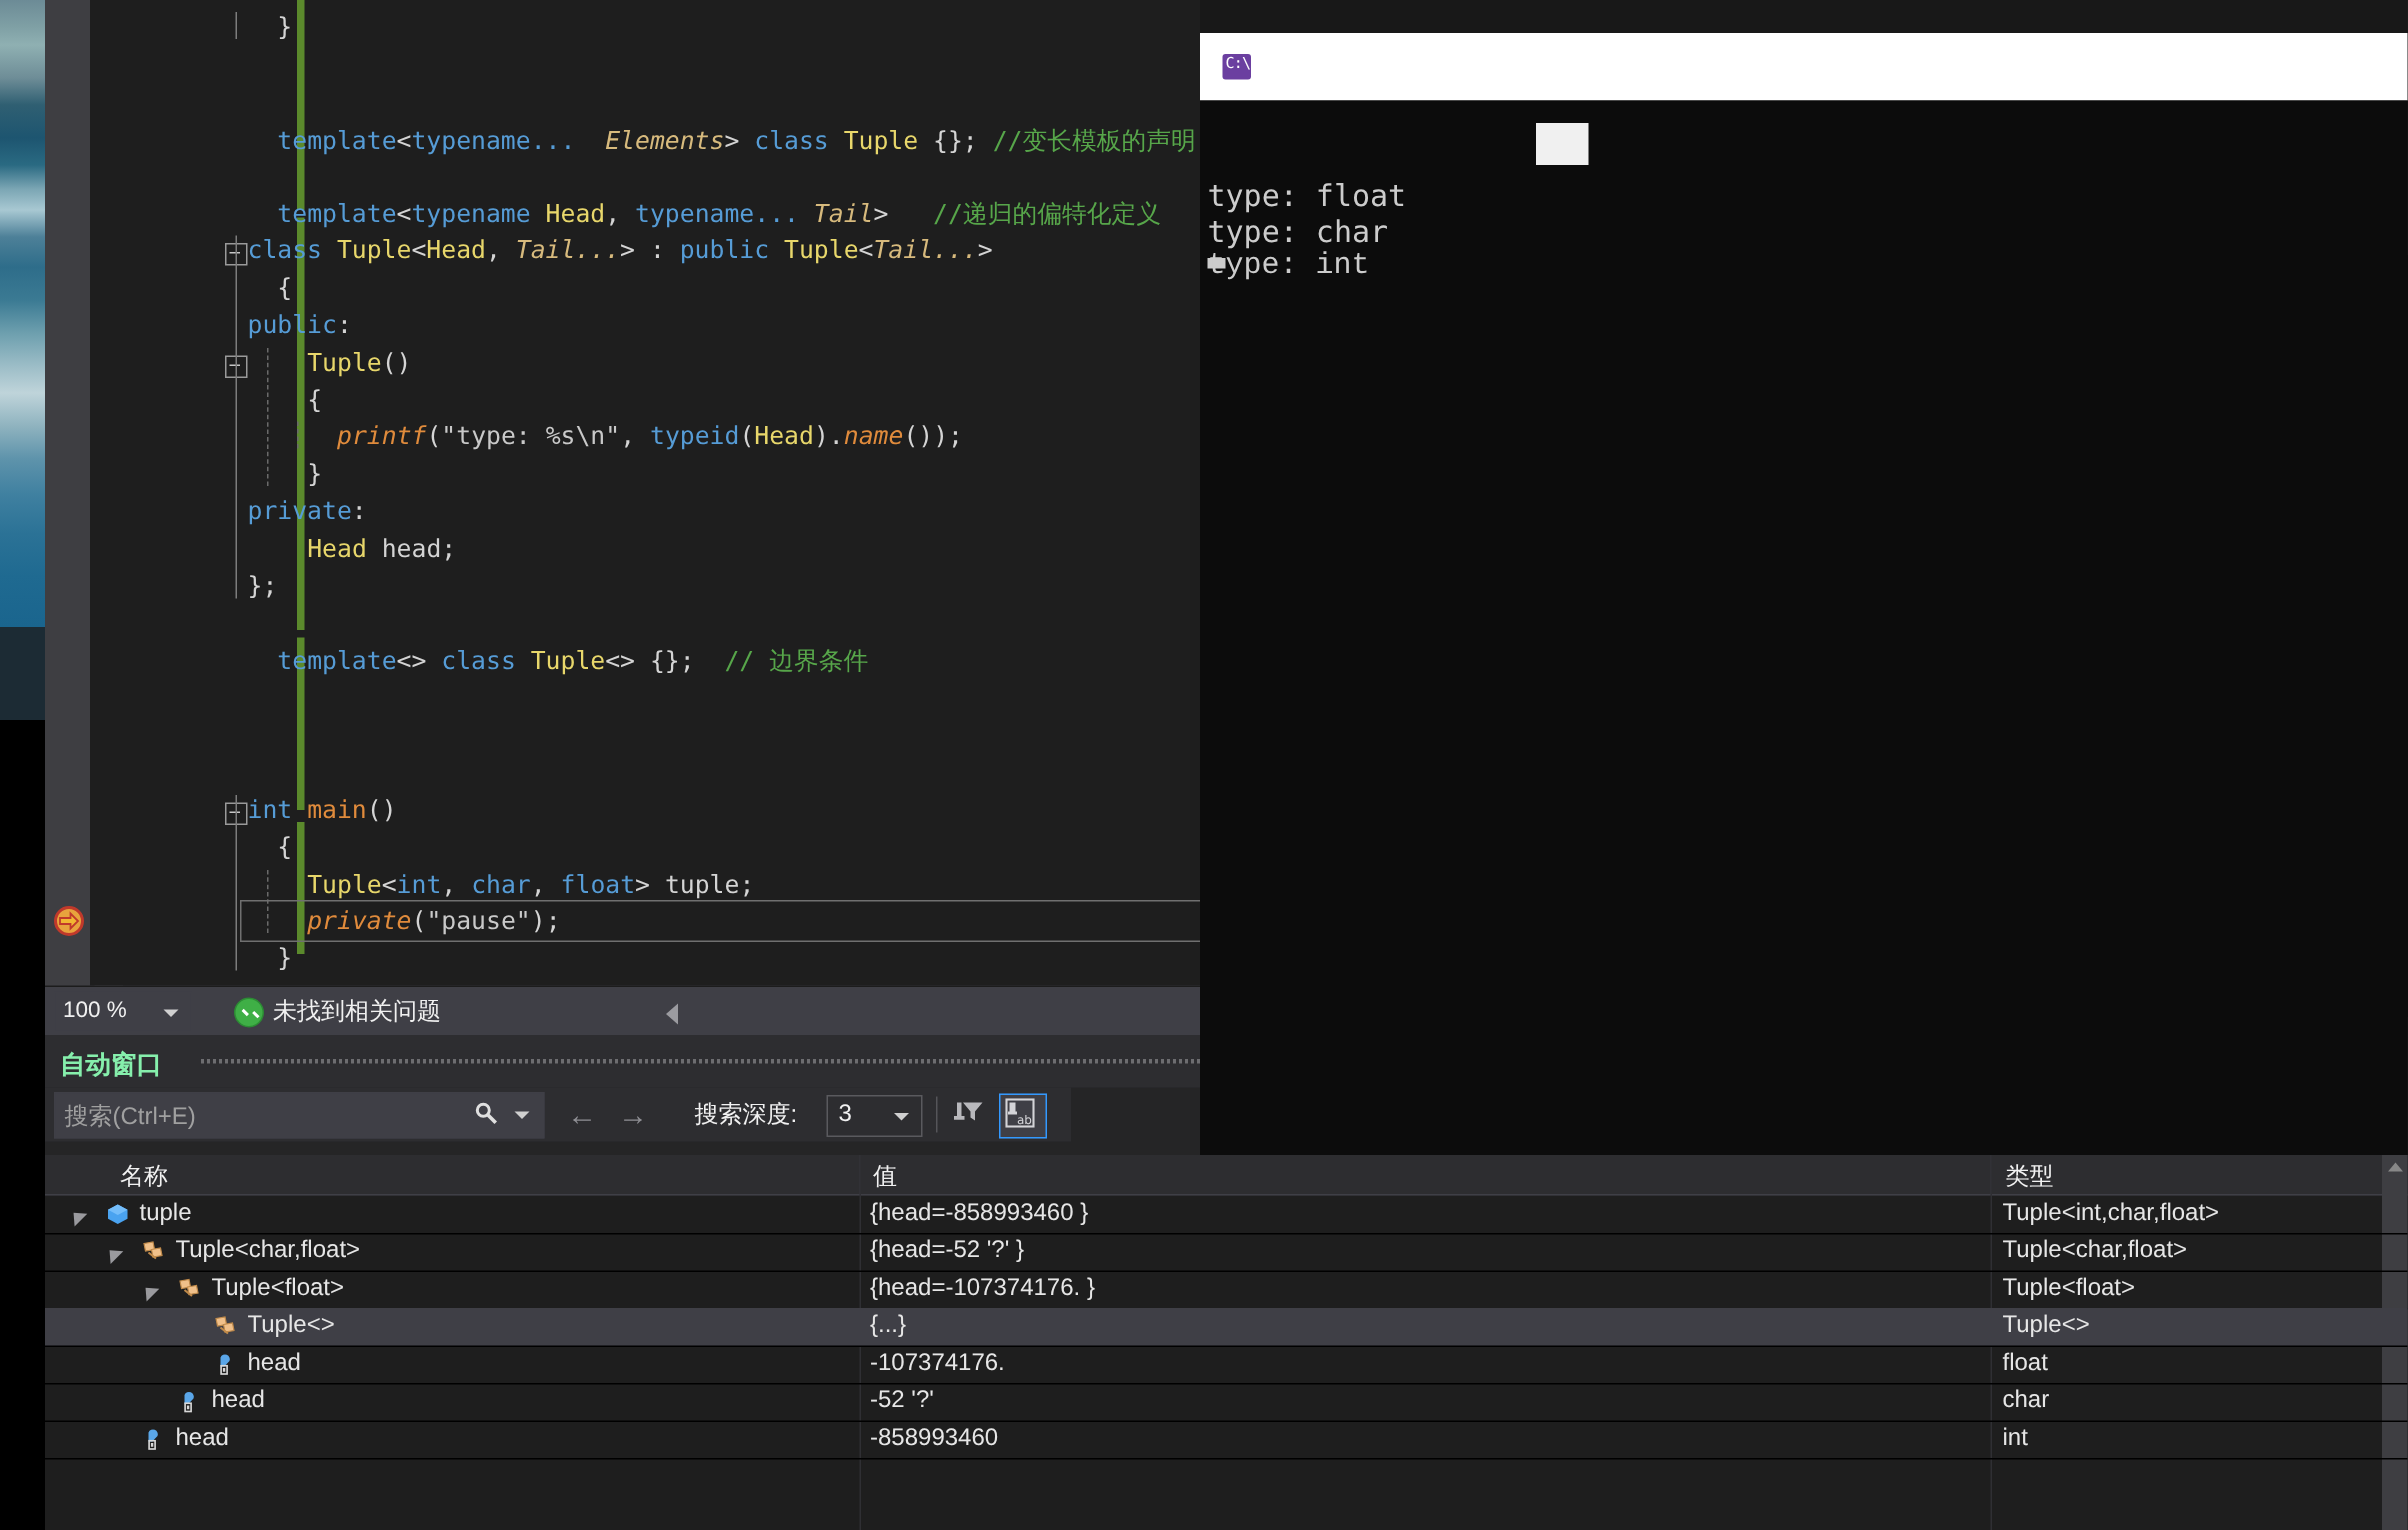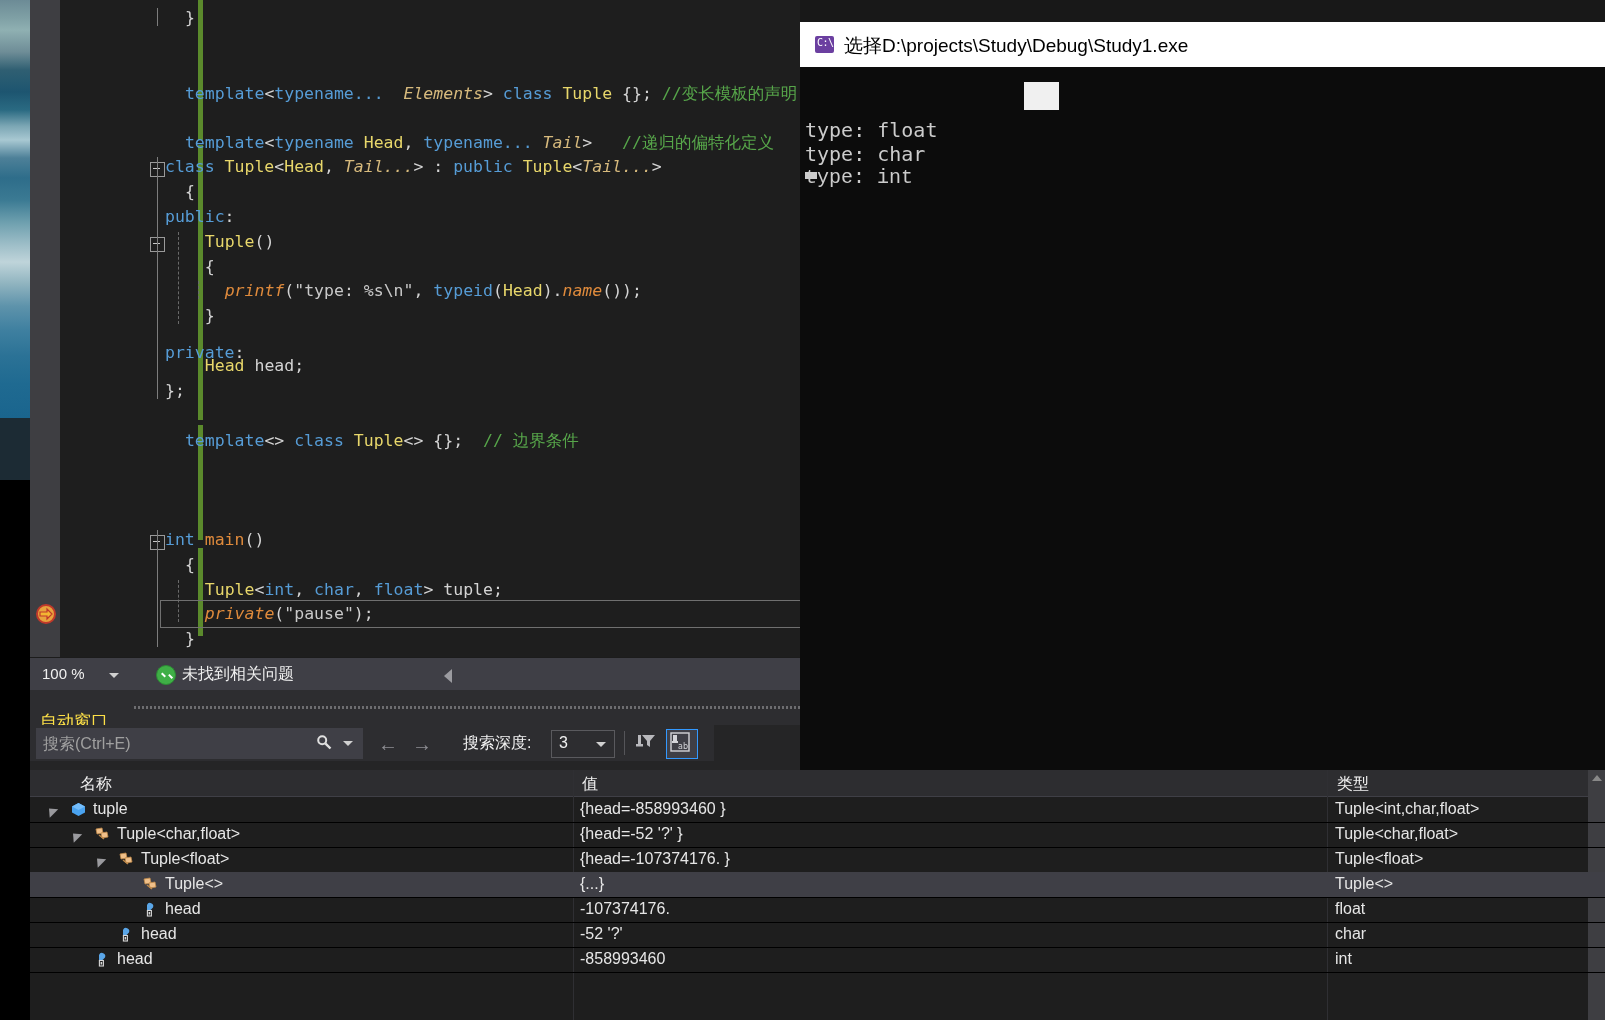--- a/index.html
+++ b/index.html
@@ -62,21 +62,21 @@
     background:#3faf46;border:1px solid #2c8c34;}
   .ok-circle:after{content:"";position:absolute;left:4px;top:8px;width:5px;height:2px;background:#fff;
     transform:rotate(45deg);box-shadow:6px -4px 0 0 #fff;}
   .status-txt{position:absolute;left:152px;top:6px;color:#f0f0f0;font-size:16px;}
   .status-arrow{position:absolute;left:414px;top:11px;width:0;height:0;
     border-top:7px solid transparent;border-bottom:7px solid transparent;border-right:8px solid #9b9ba0;}
 
   
   .panel{position:absolute;left:30px;top:690px;width:1575px;height:330px;background:#252526;}
   .panel-title-row{position:absolute;left:0;top:0;width:770px;height:35px;background:#2d2d30;}
-  .panel-title{position:absolute;left:10px;top:20px;color:#fde047;font-size:17px;}
+  .panel-title{position:absolute;left:10px;top:8px;color:#86efac;font-size:17px;font-weight:bold;}
   .dotline{position:absolute;left:104px;top:16px;width:666px;height:3px;
     background-image:repeating-linear-gradient(90deg,#6d6d70 0 2px,transparent 2px 4px);}
   .search-row{position:absolute;left:0;top:35px;width:684px;height:36px;background:#2d2d30;}
   .search-box{position:absolute;left:6px;top:3px;width:325px;height:29px;background:#3f3f46;
     border:1px solid #3f3f46;}
   .search-ph{position:absolute;left:6px;top:5px;color:#a0a0a0;font-size:16px;}
   .mag{position:absolute;right:30px;top:5px;width:16px;height:16px;}
   .srch-caret{position:absolute;right:9px;top:12px;width:0;height:0;
     border-left:5px solid transparent;border-right:5px solid transparent;border-top:5px solid #d0d0d0;}
   .nav-prev,.nav-next{position:absolute;top:10px;color:#8f8f94;font-size:20px;line-height:18px;}
@@ -162,21 +162,21 @@
         <div class="cl" style="top: 8px; left: 124.9px;"><span class="pl">}</span></div>
         <div class="cl" style="top: 82.55px; left: 124.9px;"><span class="k">template</span><span class="pl">&lt;</span><span class="k">typename...</span><span class="pl">  </span><span class="ty it">Elements</span><span class="pl">&gt;</span><span class="pl"> </span><span class="k">class</span><span class="pl"> </span><span class="t">Tuple</span><span class="pl"> {}; </span><span class="cm">//变长模板的声明</span></div>
         <div class="cl" style="top: 132.25px; left: 124.9px;"><span class="k">template</span><span class="pl">&lt;</span><span class="k">typename</span><span class="pl"> </span><span class="t">Head</span><span class="pl">, </span><span class="k">typename...</span><span class="pl"> </span><span class="ty it">Tail</span><span class="pl">&gt;</span><span class="pl">   </span><span class="cm">//递归的偏特化定义</span></div>
         <div class="cl" style="top: 157.1px; left: 105px;"><span class="k">class</span><span class="pl"> </span><span class="t">Tuple</span><span class="pl">&lt;</span><span class="t">Head</span><span class="pl">, </span><span class="ty it">Tail...</span><span class="pl">&gt; : </span><span class="k">public</span><span class="pl"> </span><span class="t">Tuple</span><span class="pl">&lt;</span><span class="ty it">Tail...</span><span class="pl">&gt;</span></div>
         <div class="cl" style="top: 181.95px; left: 124.9px;"><span class="pl">{</span></div>
         <div class="cl" style="top: 206.8px; left: 105px;"><span class="k">public</span><span class="pl">:</span></div>
         <div class="cl" style="top: 231.65px; left: 144.8px;"><span class="t">Tuple</span><span class="pl">()</span></div>
         <div class="cl" style="top: 256.5px; left: 144.8px;"><span class="pl">{</span></div>
         <div class="cl" style="top: 281.35px; left: 164.7px;"><span class="mac it">printf</span><span class="pl">(</span><span class="str">"type: %s\n"</span><span class="pl">, </span><span class="k">typeid</span><span class="pl">(</span><span class="t">Head</span><span class="pl">).</span><span class="mac it">name</span><span class="pl">());</span></div>
         <div class="cl" style="top: 306.2px; left: 144.8px;"><span class="pl">}</span></div>
-        <div class="cl" style="top: 331.05px; left: 105px; margin-top: 12px;"><span class="k">private</span><span class="pl">:</span></div>
+        <div class="cl" style="top: 331.05px; left: 105px;"><span class="k">private</span><span class="pl">:</span></div>
         <div class="cl" style="top: 355.9px; left: 144.8px;"><span class="t">Head</span><span class="pl"> head;</span></div>
         <div class="cl" style="top: 380.75px; left: 105px;"><span class="pl">};</span></div>
         <div class="cl" style="top: 430.45px; left: 124.9px;"><span class="k">template</span><span class="pl">&lt;&gt; </span><span class="k">class</span><span class="pl"> </span><span class="t">Tuple</span><span class="pl">&lt;&gt; {};  </span><span class="cm">// 边界条件</span></div>
         <div class="cl" style="top: 529.85px; left: 105px;"><span class="k">int</span><span class="pl"> </span><span class="mac">main</span><span class="pl">()</span></div>
         <div class="cl" style="top: 554.7px; left: 124.9px;"><span class="pl">{</span></div>
         <div class="cl" style="top: 579.55px; left: 144.8px;"><span class="t">Tuple</span><span class="pl">&lt;</span><span class="k">int</span><span class="pl">, </span><span class="k">char</span><span class="pl">, </span><span class="k">float</span><span class="pl">&gt; tuple;</span></div>
         <div class="cl" style="top: 604.4px; left: 144.8px;"><span class="mac it">private</span><span class="pl">(</span><span class="str">"pause"</span><span class="pl">);</span></div>
         <div class="cl" style="top: 629.25px; left: 124.9px;"><span class="pl">}</span></div>
         <div class="fold" style="left: 90px; top: 162.1px;"></div>
         <div class="fold" style="left: 90px; top: 236.65px;"></div>
@@ -330,21 +330,20 @@
         </div>
       </div>
   </div>
 
   <div class="console-topgap"></div>
   <div class="console">
     <div class="console-title">
       <div class="console-icon">
           <span>C:\</span>
         </div>
-      <div class="console-title-txt">选择D:\projects\Study\Debug\Study1.exe</div>
     </div>
     <div class="console-body">
       <div class="console-sel"></div>
       <div class="console-cursor"></div>
     <div class="cline" style="top: 6px;">type: float</div>
         <div class="cline" style="top: 30px;">type: char</div>
         <div class="cline" style="top: 54px; font-family: Liberation Mono, monospace;">type: int</div>
       </div>
   </div>
 

